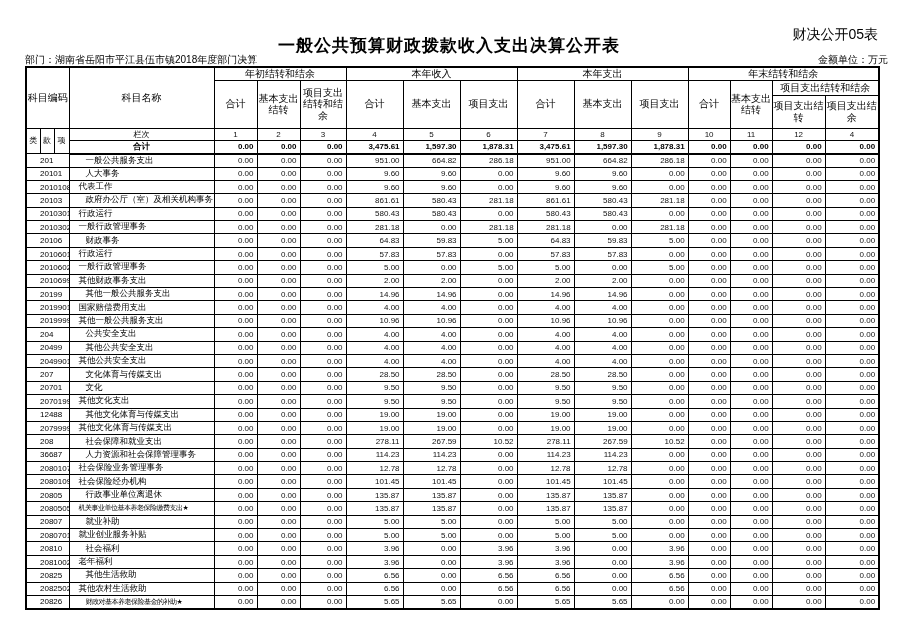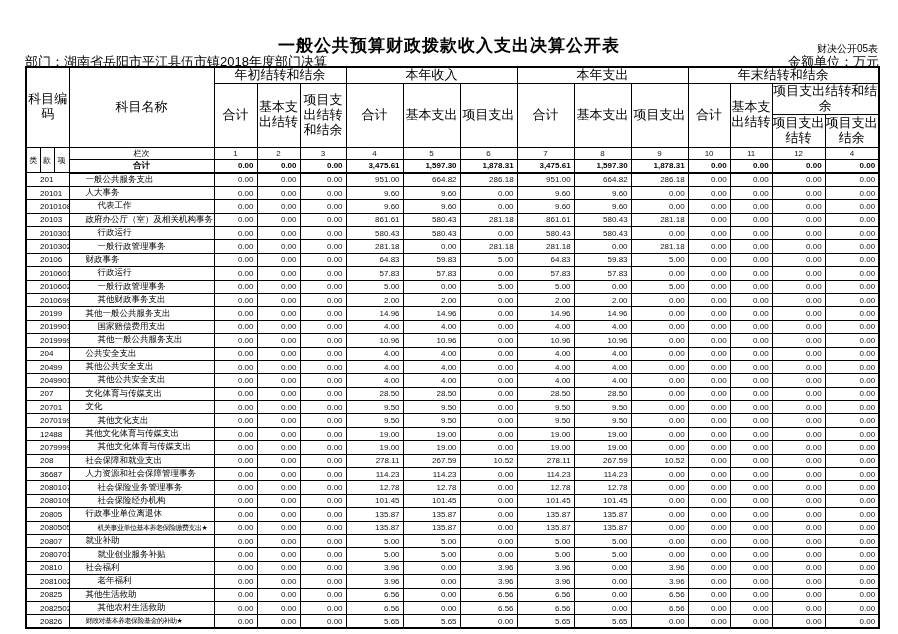--- a/index.html
+++ b/index.html
@@ -1,33 +1,33 @@
 <!DOCTYPE html>
 <html><head>
 <meta charset="utf-8">
 <style>
   html,body { margin:0; padding:0; width:898px; height:634px; background:#fff; overflow:hidden; }
   body { font-family:"Liberation Sans","DejaVu Sans",sans-serif; color:#000; position:relative; }
   .page { position:absolute; inset:0; }
   .title { position:absolute; top:22px; left:0; width:100%; text-align:center; font-size:17px; font-weight:bold; letter-spacing:1px;margin-top:12px; }
-  .doc-code { position:absolute; top:42px; right:20px; font-size:10px; }
-  .meta-line { position:absolute; top:53px; left:25px; right:19px; display:flex; justify-content:space-between; font-size:13px; }
+  .doc-code { position:absolute; top:26px; right:20px; font-size:14px; }
+  .meta-line { position:absolute; top:53px; left:25px; right:10px; display:flex; justify-content:space-between; font-size:10px; }
   table.budget { position:absolute; top:66px; left:25px; width:853px; border-collapse:collapse; table-layout:fixed; border:2px solid #000; }
   .budget th, .budget td { border:1px solid #000; padding:0; font-weight:normal; overflow:hidden; vertical-align:middle; }
-  .budget th { font-size:13px; line-height:1.15; text-align:center; }
+  .budget th { font-size:10px; line-height:1.15; text-align:center; }
   tr.h1 { height:12px; }
   tr.h2 { height:15px; }
   tr.h3 { height:33px; }
   tr.h4 { height:12px; }
   tr.total { height:13px; }
   tr.data { height:13.4px; }
   td.num { text-align:right; padding-right:3px; font-size:8px; color:#111; white-space:nowrap; }
   td.code { text-align:left; padding-left:13px; font-size:8px; white-space:nowrap; }
   td.name { text-align:left; padding-left:16px; font-size:8.5px; white-space:nowrap; }
-  td.name.indent { padding-left:28px; }
+  td.name.indent { padding-left:9px; }
   td.name.small { font-size:7px; letter-spacing:-0.5px; }
   td.center { text-align:center; font-size:8.5px; }
   tr.total td { font-weight:bold; color:#000; border-bottom:2px solid #000; }
   tr.h4 td.center, tr.h4 td.num { font-size:8px; text-align:center; padding-right:0; }
 </style>
 </head>
 <body>
 
 <div class="page">
   <div class="title">一般公共预算财政拨款收入支出决算公开表</div>

